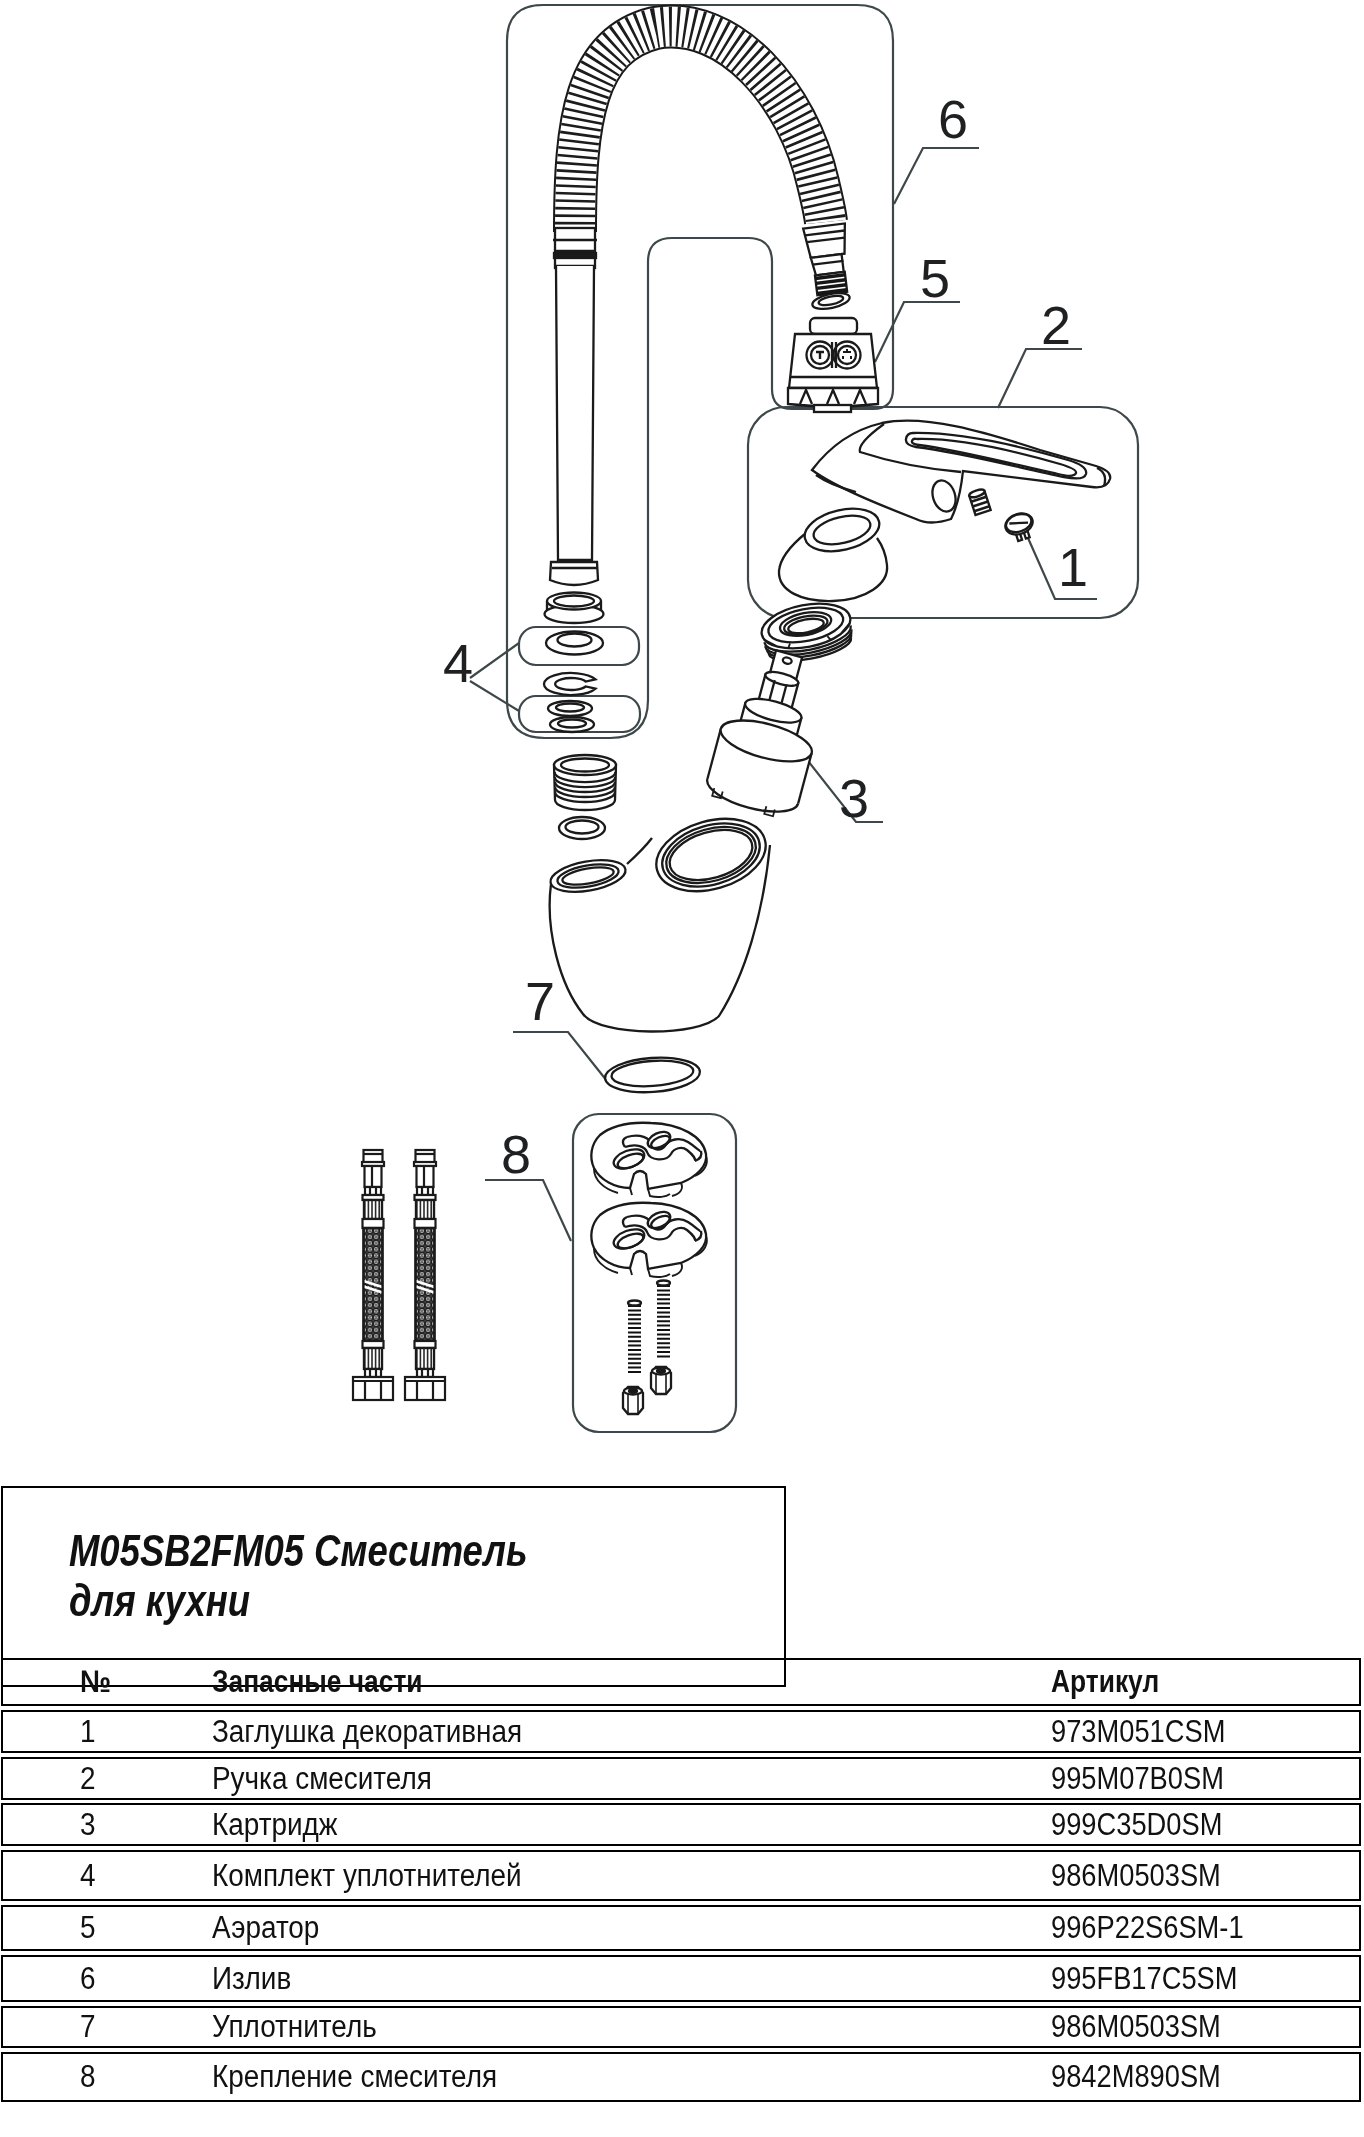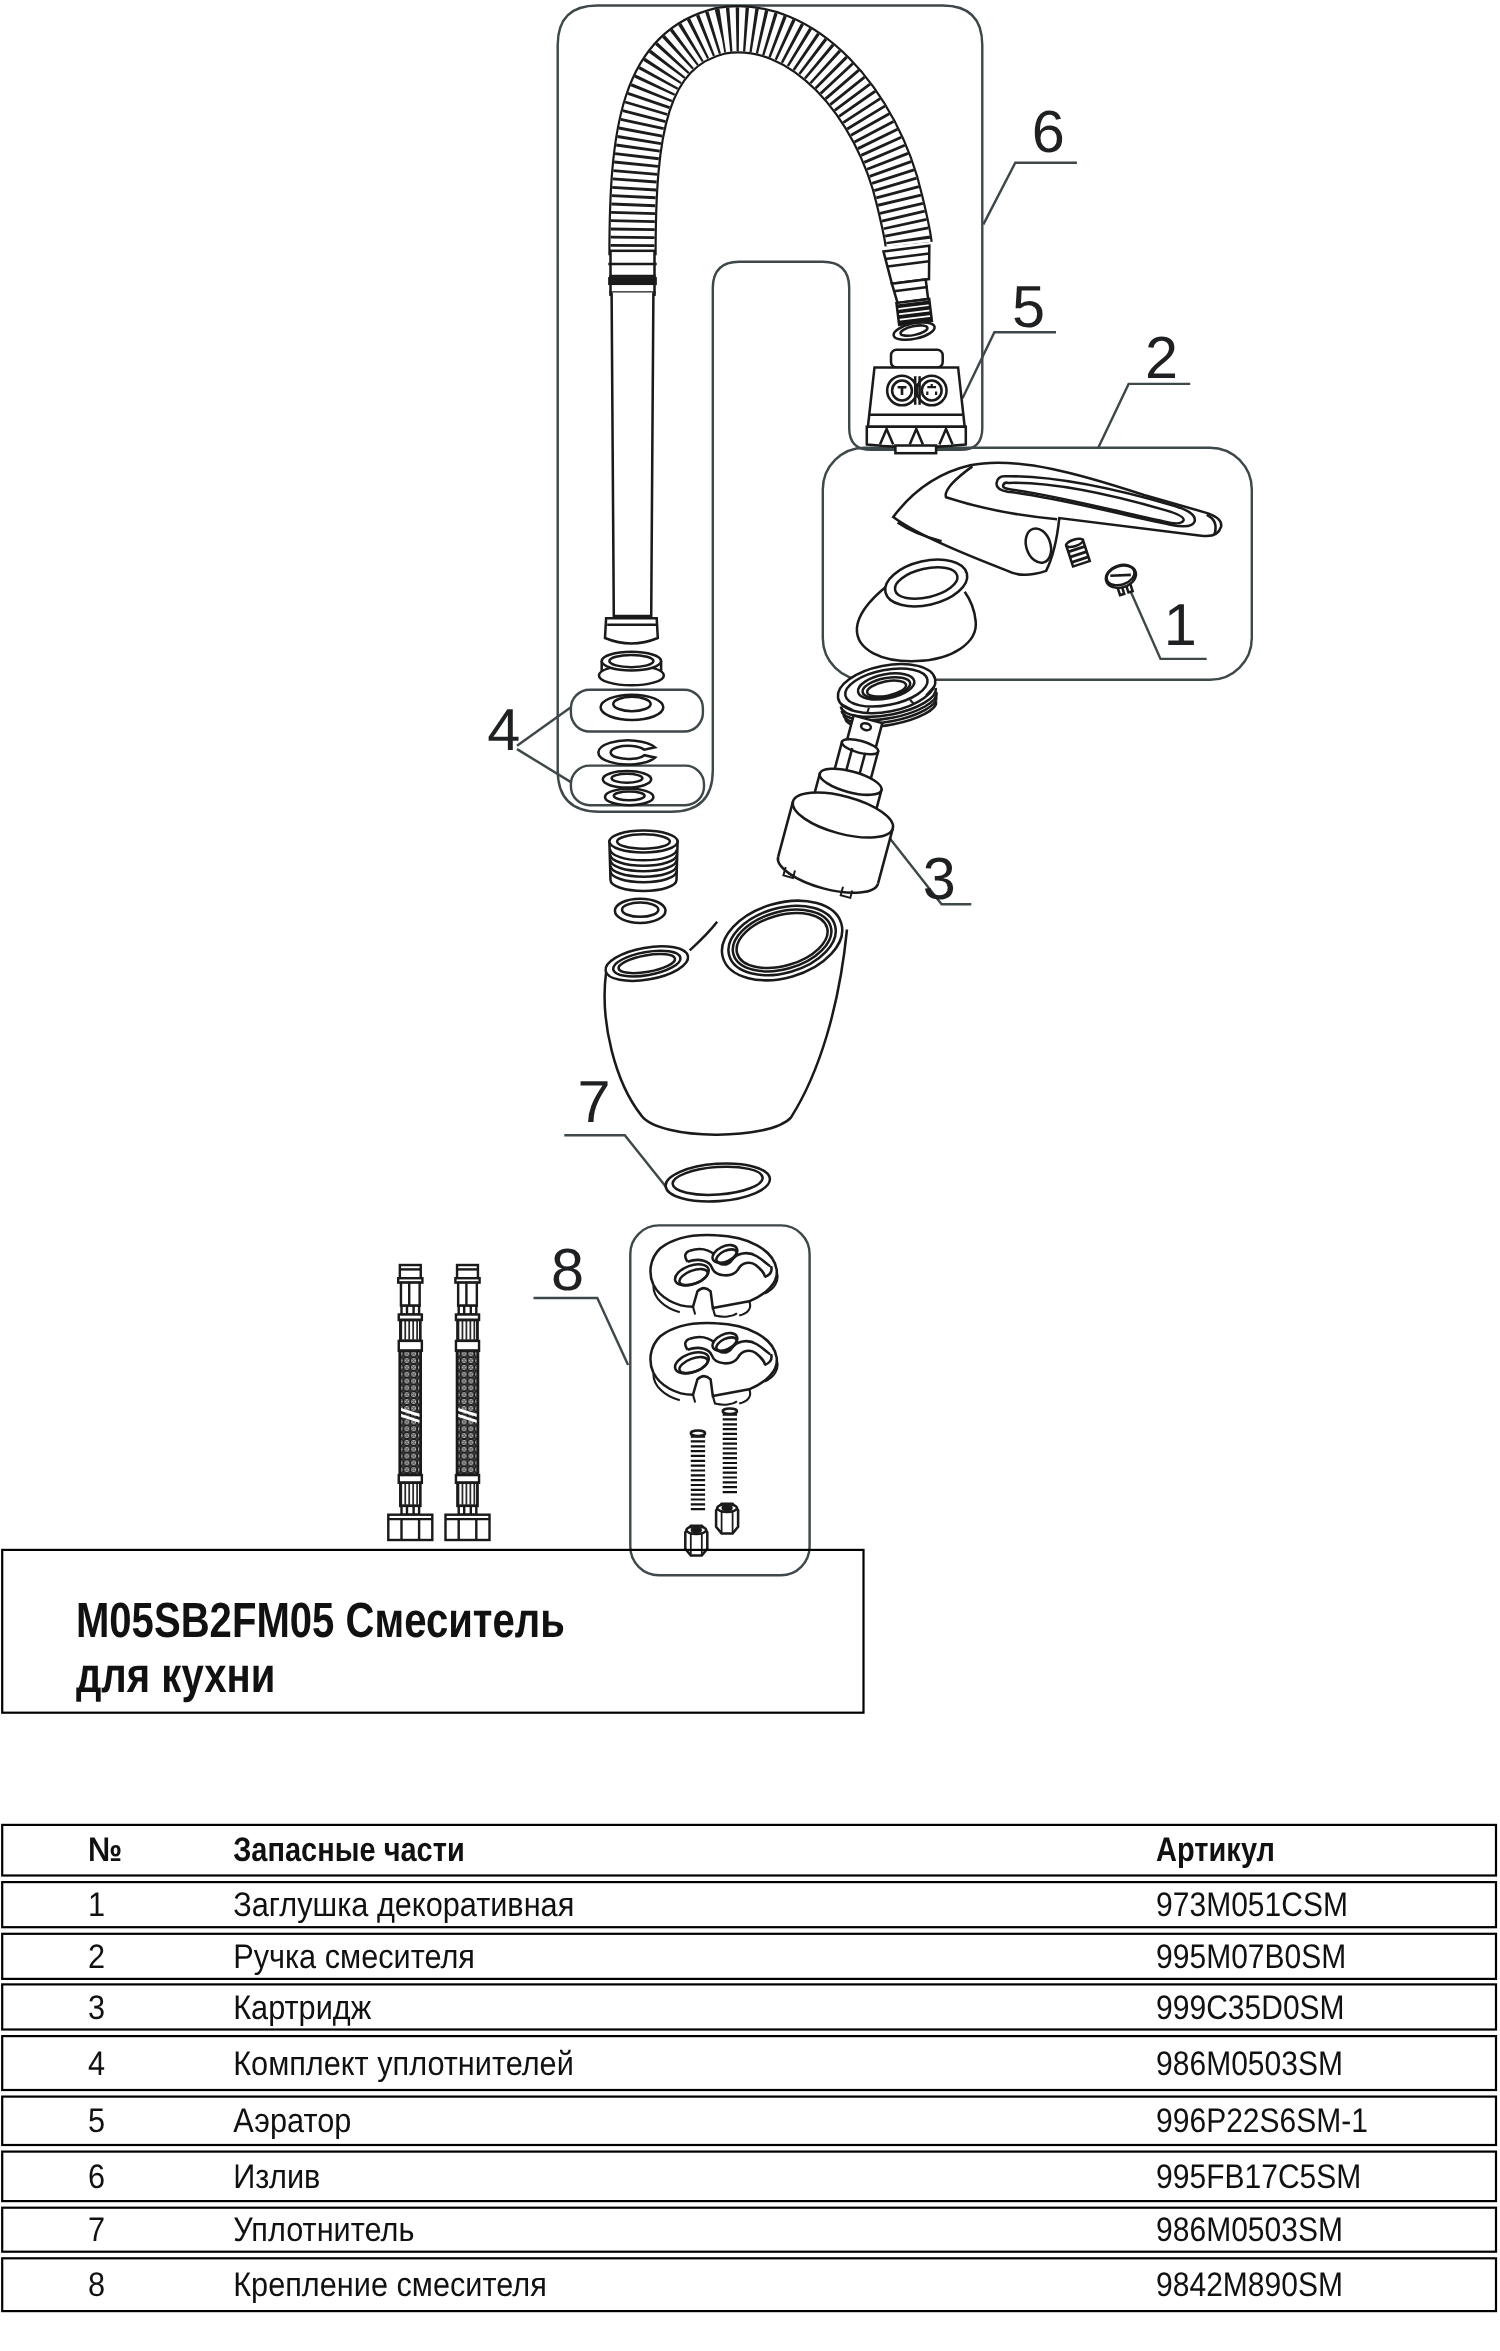--- a/index.html
+++ b/index.html
@@ -1,19 +1,19 @@
 <!DOCTYPE html>
 <html><head>
 <meta charset="utf-8">
 <style>
 html,body{margin:0;padding:0;background:#fff;}
 body{width:1364px;height:2137px;position:relative;font-family:"Liberation Sans",sans-serif;}
 #diagram{position:absolute;left:0;top:0;}
 .lbl{font-family:"Liberation Sans",sans-serif;font-size:54px;fill:#1e2022;}
-.titlebox{position:absolute;left:1px;top:1408px;width:785px;height:150px;border:2.5px solid #000;box-sizing:border-box;}
+.titlebox{position:absolute;left:1px;top:1486px;width:785px;height:201px;border:2.5px solid #000;box-sizing:border-box;font-style:italic;}
 .titlebox .t{position:absolute;left:66px;top:38px;font-size:45px;font-weight:bold;color:#111;line-height:50px;transform:scaleX(0.81);transform-origin:left top;white-space:nowrap;}
 .trow{position:absolute;left:1px;width:1360px;border:2px solid #000;box-sizing:border-box;}
 .trow .c1{position:absolute;left:77px;top:50%;transform:translateY(-50%) scaleX(0.9);transform-origin:left center;font-size:31px;color:#111;white-space:nowrap;}
 .trow .c2{position:absolute;left:209px;top:50%;transform:translateY(-50%) scaleX(0.9);transform-origin:left center;font-size:31px;color:#111;white-space:nowrap;}
 .trow .c3{position:absolute;left:1048px;top:50%;transform:translateY(-50%) scaleX(0.88);transform-origin:left center;font-size:31px;color:#111;white-space:nowrap;}
 .hdr .c1,.hdr .c2,.hdr .c3{font-weight:bold;}
 .hdr .c2{transform:translateY(-50%) scaleX(0.85);}
 .hdr .c3{transform:translateY(-50%) scaleX(0.85);}
 </style>
 </head>

